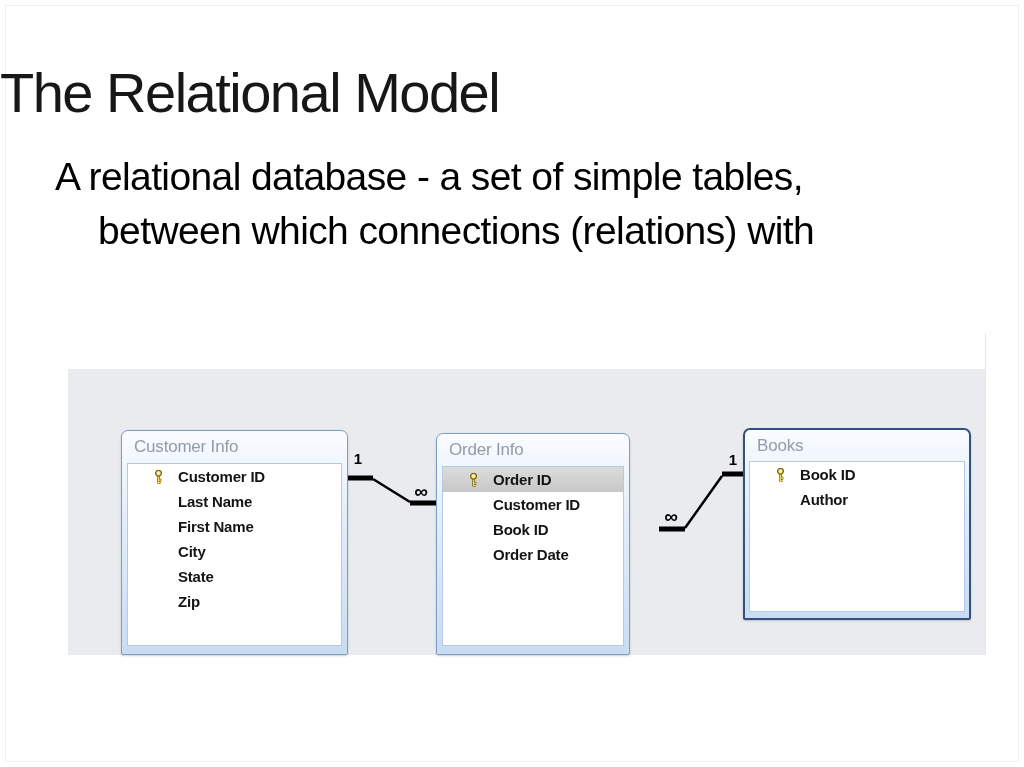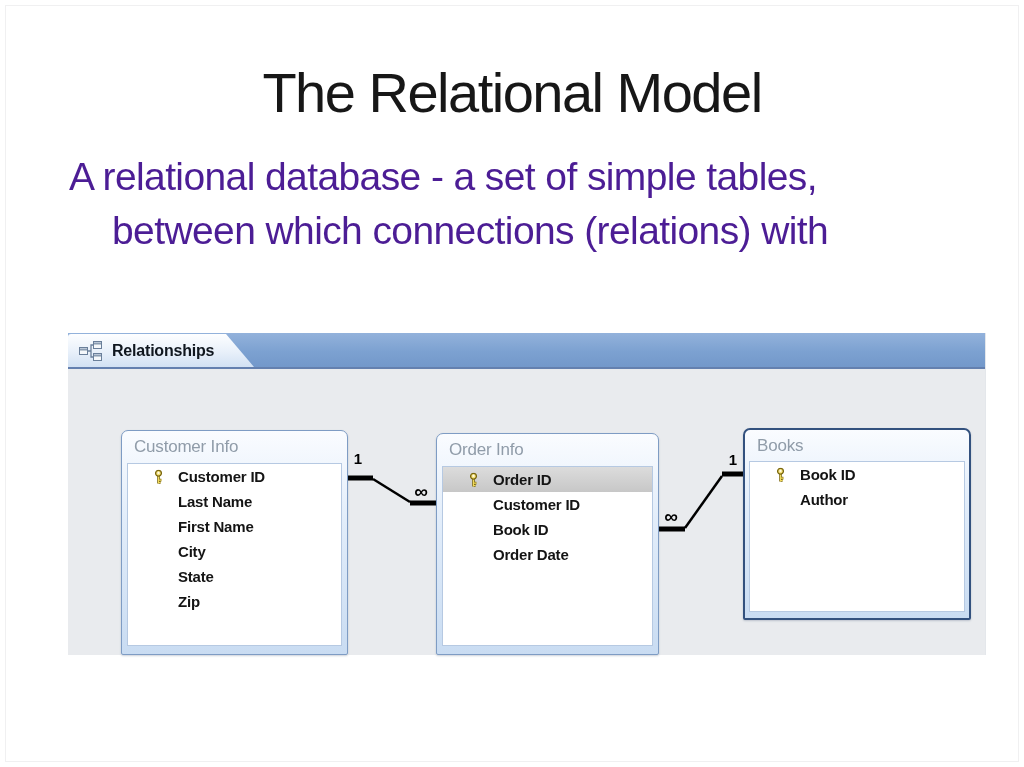--- a/index.html
+++ b/index.html
@@ -4,26 +4,26 @@
 <style>
   html,body{margin:0;padding:0;}
   body{
     width:1024px;height:767px;position:relative;overflow:hidden;
     background:#ffffff;font-family:"Liberation Sans",sans-serif;color:#1a1a1a;
   }
   .slide-frame{position:absolute;inset:5px;border:1px solid #f0f0f1;pointer-events:none;}
 
   
   .slide-title{
-    position:absolute;top:60px;left:0;width:1024px;text-align:center;
+    position:absolute;top:60px;left:0;width:1024px;text-align:left;
     font-size:56px;letter-spacing:-1.5px;color:#171717;white-space:nowrap;
   }
   .slide-body{
     position:absolute;top:150px;left:55px;font-size:39px;letter-spacing:-0.6px;
-    color:#4c1d95;line-height:54px;white-space:nowrap;margin-left:14px;
+    color:#000000;line-height:54px;white-space:nowrap;
   }
   .slide-body .indent{margin-left:43px;}
 
   
   .shot{
     position:absolute;left:68px;top:333px;width:917px;height:322px;
     border-right:1px solid #e4e7eb;
   }
   .tabbar{
     position:absolute;left:0;top:0;width:100%;height:34px;
@@ -44,21 +44,21 @@
   }
 
   
   .tbl{
     position:absolute;box-sizing:border-box;
     border:1px solid #7e9cc4;border-radius:7px 7px 2px 2px;
     background:linear-gradient(180deg,#fafcff 0%,#e2edfa 40%,#c9dcf2 100%);
     box-shadow:0 1px 2px rgba(60,80,110,0.25);
   }
   .tbl-customer{left:53px;top:61px;width:227px;height:225px;}
-  .tbl-order{left:368px;top:64px;width:223px;height:222px;}
+  .tbl-order{left:368px;top:64px;width:194px;height:222px;}
   .tbl-books{left:675px;top:59px;width:228px;height:192px;border:2px solid #33517e;}
   .tbl-header{
     height:31px;line-height:31px;padding-left:12px;font-size:17px;color:#909ca9;
     letter-spacing:-0.2px;white-space:nowrap;overflow:hidden;
   }
   .tbl-body{
     position:absolute;left:5px;right:5px;top:32px;bottom:8px;
     background:#ffffff;border:1px solid #b6c9e2;overflow:hidden;
   }
   .tbl-books .tbl-body{left:4px;right:4px;bottom:6px;top:31px;}
@@ -86,40 +86,20 @@
 
 <div class="slide-title">The Relational Model</div>
 
 <div class="slide-body">
   <div>A relational database - a set of simple tables,</div>
   <div class="indent">between which connections (relations) with</div>
 </div>
 
 <div class="shot">
 
-  <div class="tabbar">
-    <div class="tab">
-      <svg class="tab-icon" viewBox="0 0 24 20">
-        <path d="M9.5 10 h3.5 v-6 h3 M13 10 v6 h3" stroke="#6a7f9a" stroke-width="1.3" fill="none"></path>
-        <g>
-          <rect x="1.5" y="6.5" width="8" height="7" fill="#f5f8fb" stroke="#6a7f9a"></rect>
-          <rect x="1.5" y="6.5" width="8" height="2.4" fill="#b9c6d6" stroke="#6a7f9a"></rect>
-        </g>
-        <g>
-          <rect x="15.5" y="0.5" width="8" height="7" fill="#f5f8fb" stroke="#6a7f9a"></rect>
-          <rect x="15.5" y="0.5" width="8" height="2.4" fill="#b9c6d6" stroke="#6a7f9a"></rect>
-        </g>
-        <g>
-          <rect x="15.5" y="12.5" width="8" height="7" fill="#f5f8fb" stroke="#6a7f9a"></rect>
-          <rect x="15.5" y="12.5" width="8" height="2.4" fill="#b9c6d6" stroke="#6a7f9a"></rect>
-        </g>
-      </svg>
-      <span class="tab-label">Relationships</span>
-    </div>
-  </div>
 
   <div class="canvas">
 
     <svg class="rel-overlay">
       <g>
         <path d="M280 109 L305 109" stroke="#000" stroke-width="5"></path>
         <path d="M305 110 L342 133" stroke="#000" stroke-width="2.5"></path>
         <path d="M342 134 L369 134" stroke="#000" stroke-width="5"></path>
       </g>
       <g>

